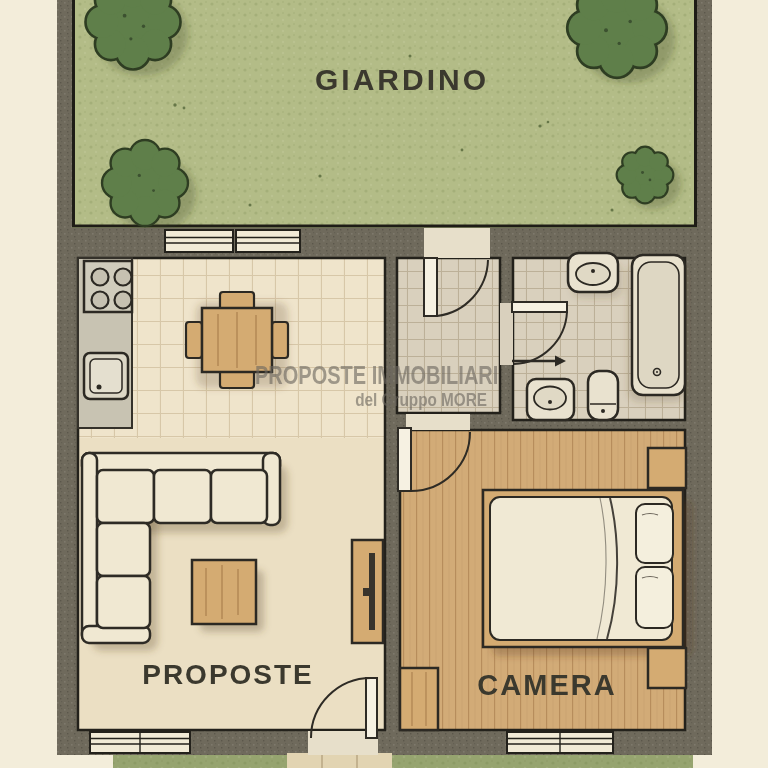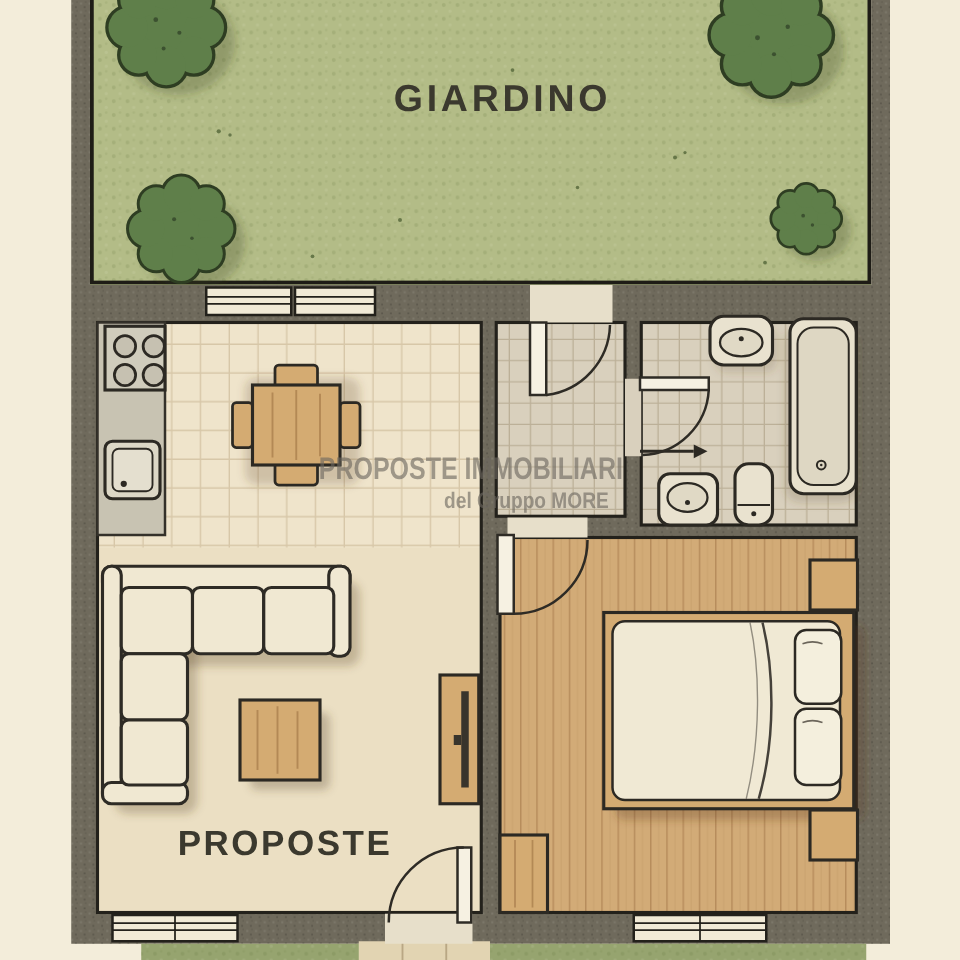--- a/index.html
+++ b/index.html
@@ -304,16 +304,17 @@
     </g>
     <g>
       <rect x="398" y="428" width="13" height="63" fill="#f6f1e2" stroke="#2e2b25" stroke-width="2"></rect>
       <path d="M411,491 A59,59 0 0 0 470,432" fill="none" stroke="#2e2b25" stroke-width="2"></path>
     </g>
   </g>
 </svg>
 
 <div class="room-label" id="lbl-giardino">GIARDINO</div>
 <div class="room-label" id="lbl-soggiorno">PROPOSTE</div>
+<div class="room-label" id="lbl-camera">CAMERA</div>
 <div class="watermark" id="wm1">PROPOSTE IMMOBILIARI</div>
 <div class="watermark" id="wm2">del Gruppo MORE</div>
 
 </div>
 
 </body></html>

